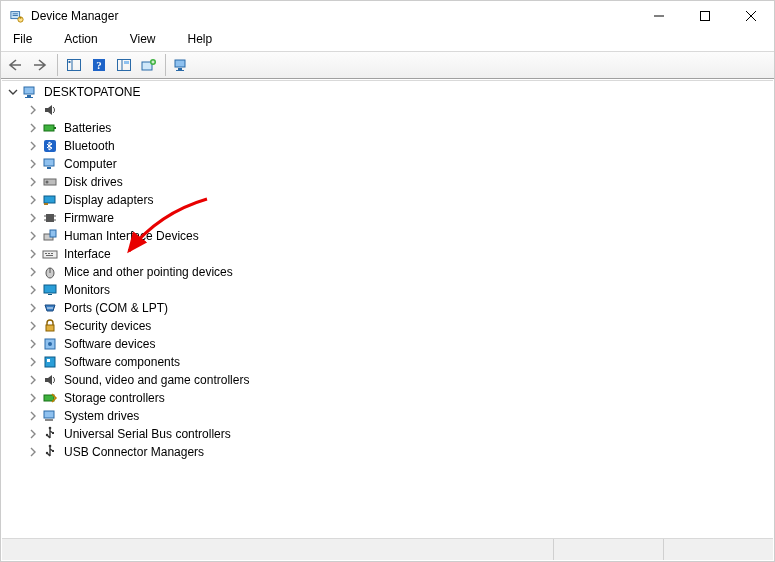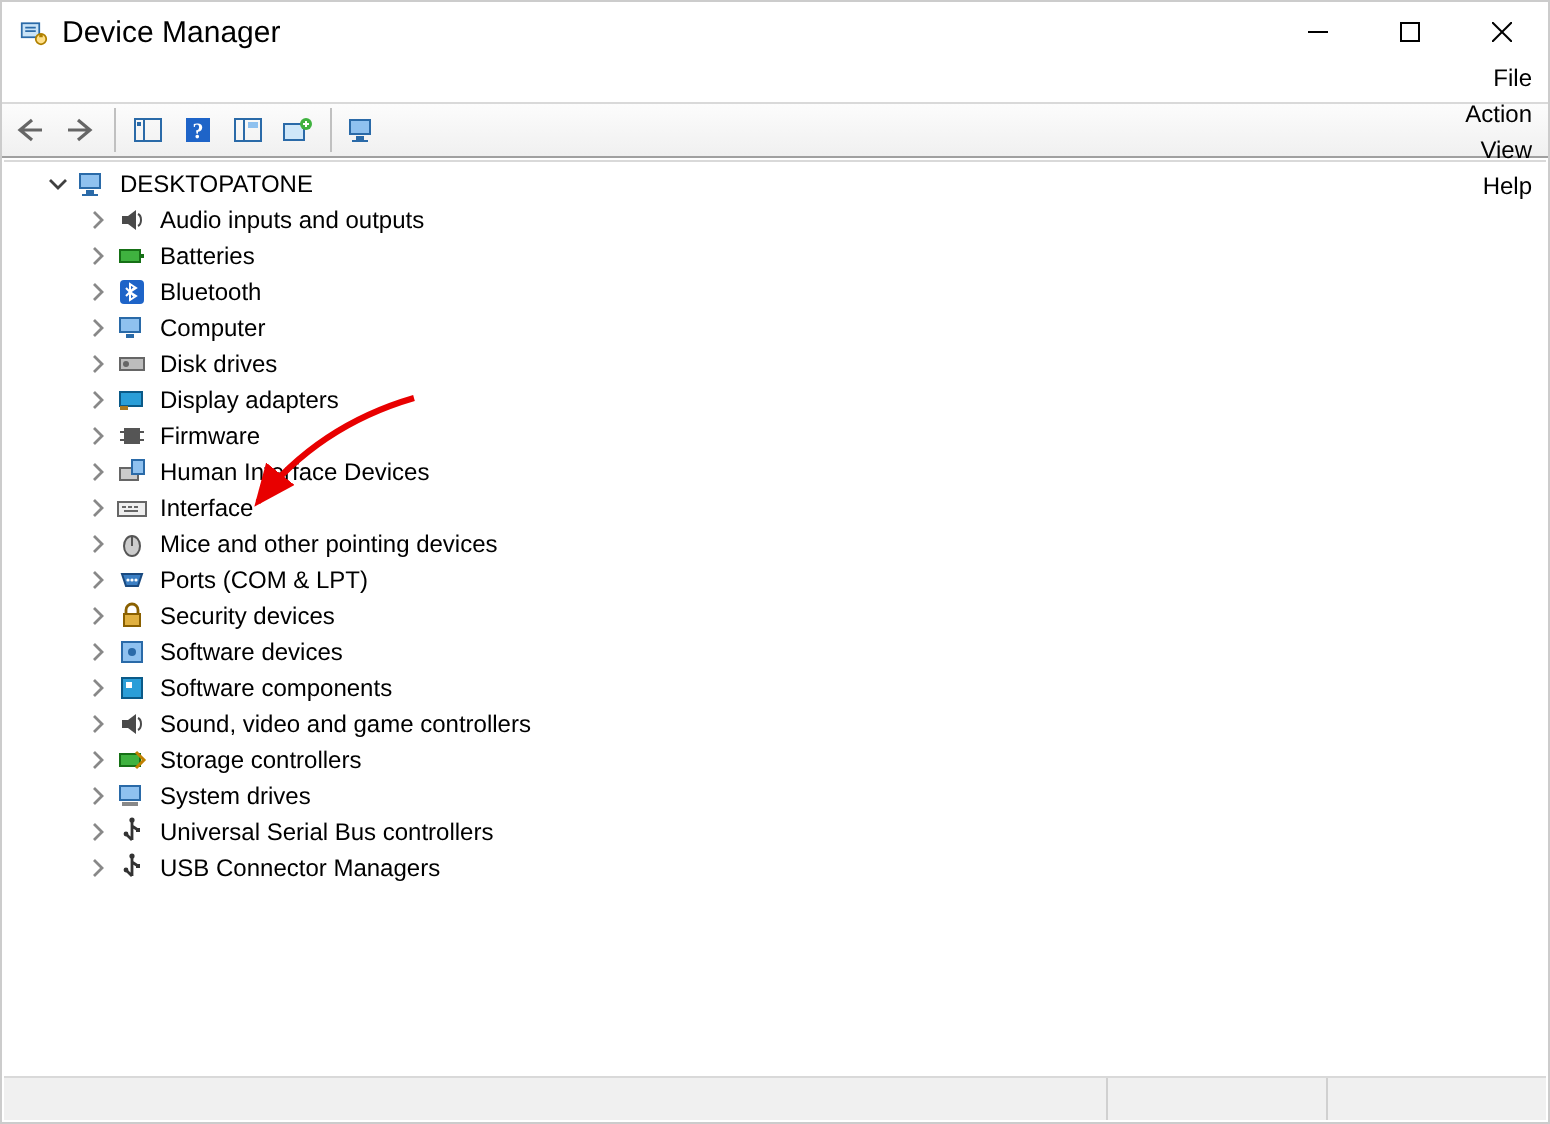--- a/index.html
+++ b/index.html
@@ -20,36 +20,35 @@
     display: flex;
     align-items: center;
     padding-left: 8px;
     background: #fff;
   }
   .titlebar .app-icon {
     width: 16px; height: 16px;
     margin-right: 6px;
     display: inline-flex; align-items:center; justify-content:center;
   }
-  .titlebar .title { flex: 1; font-size: 15px; }
+  .titlebar .title { flex: 1; font-size: 12px; }
   .titlebar .win-controls { display: flex; }
   .titlebar .win-btn {
     width: 46px; height: 30px;
     display: flex; align-items: center; justify-content: center;
     cursor: default;
   }
   
   .menubar {
     height: 20px;
     display: flex;
-    align-items: flex-end;
+    align-items: flex-start;
     padding-left: 4px;
-    gap: 2px;
+    gap: 16px;
     border-bottom: 0;
-    flex-direction: column;
   }
   .menubar .menu-item {
     padding: 1px 8px;
     cursor: default;
   }
   
   .toolbar {
     height: 28px;
     border-top: 1px solid #d9d9d9;
     border-bottom: 1px solid #a0a0a0;
@@ -74,21 +73,20 @@
     overflow: auto;
     border-top: 1px solid #d9d9d9;
   }
   .tree { padding: 2px 0 6px 0; }
   .tree-row {
     display: flex;
     align-items: center;
     height: 18px;
     white-space: nowrap;
     cursor: default;
-    margin-left: 16px;
   }
   .tree-row.root { padding-left: 4px; }
   .tree-row.child { padding-left: 24px; }
   .expander {
     width: 14px; height: 14px;
     display:inline-flex; align-items:center; justify-content:center;
     color:#6d6d6d;
     font-size: 11px;
     margin-right: 2px;
   }
@@ -231,21 +229,20 @@
           <svg width="10" height="10">
             <path d="M3 1 L7 5 L3 9" fill="none" stroke="#888" stroke-width="1.4"></path>
           </svg>
         </span>
       <span class="node-icon">
           <svg width="16" height="16">
             <path d="M3 6h3l4-3v10l-4-3H3z" fill="#4a4a4a"></path>
             <path d="M11 5c2 1 2 5 0 6" fill="none" stroke="#4a4a4a"></path>
           </svg>
         </span>
-      <span class="label">Audio inputs and outputs</span>
     </div>
 
     <div class="tree-row child">
       <span class="expander">
           <svg width="10" height="10">
             <path d="M3 1 L7 5 L3 9" fill="none" stroke="#888" stroke-width="1.4"></path>
           </svg>
         </span>
       <span class="node-icon">
           <svg width="16" height="16">
@@ -375,20 +372,34 @@
         </span>
       <span class="node-icon">
           <svg width="16" height="16">
             <ellipse cx="8" cy="9" rx="4" ry="5" fill="#ccc" stroke="#555"></ellipse>
             <line x1="8" y1="4" x2="8" y2="9" stroke="#555"></line>
           </svg>
         </span>
       <span class="label">Mice and other pointing devices</span>
     </div>
 
+    <div class="tree-row child">
+      <span class="expander">
+          <svg width="10" height="10">
+            <path d="M3 1 L7 5 L3 9" fill="none" stroke="#888" stroke-width="1.4"></path>
+          </svg>
+        </span>
+      <span class="node-icon">
+          <svg width="16" height="16">
+            <rect x="2" y="3" width="12" height="8" fill="#2a9ed8" stroke="#0a5a88"></rect>
+            <rect x="6" y="12" width="4" height="1" fill="#0a5a88"></rect>
+          </svg>
+        </span>
+      <span class="label">Monitors</span>
+    </div>
 
 
     <div class="tree-row child">
       <span class="expander">
           <svg width="10" height="10">
             <path d="M3 1 L7 5 L3 9" fill="none" stroke="#888" stroke-width="1.4"></path>
           </svg>
         </span>
       <span class="node-icon">
           <svg width="16" height="16">

